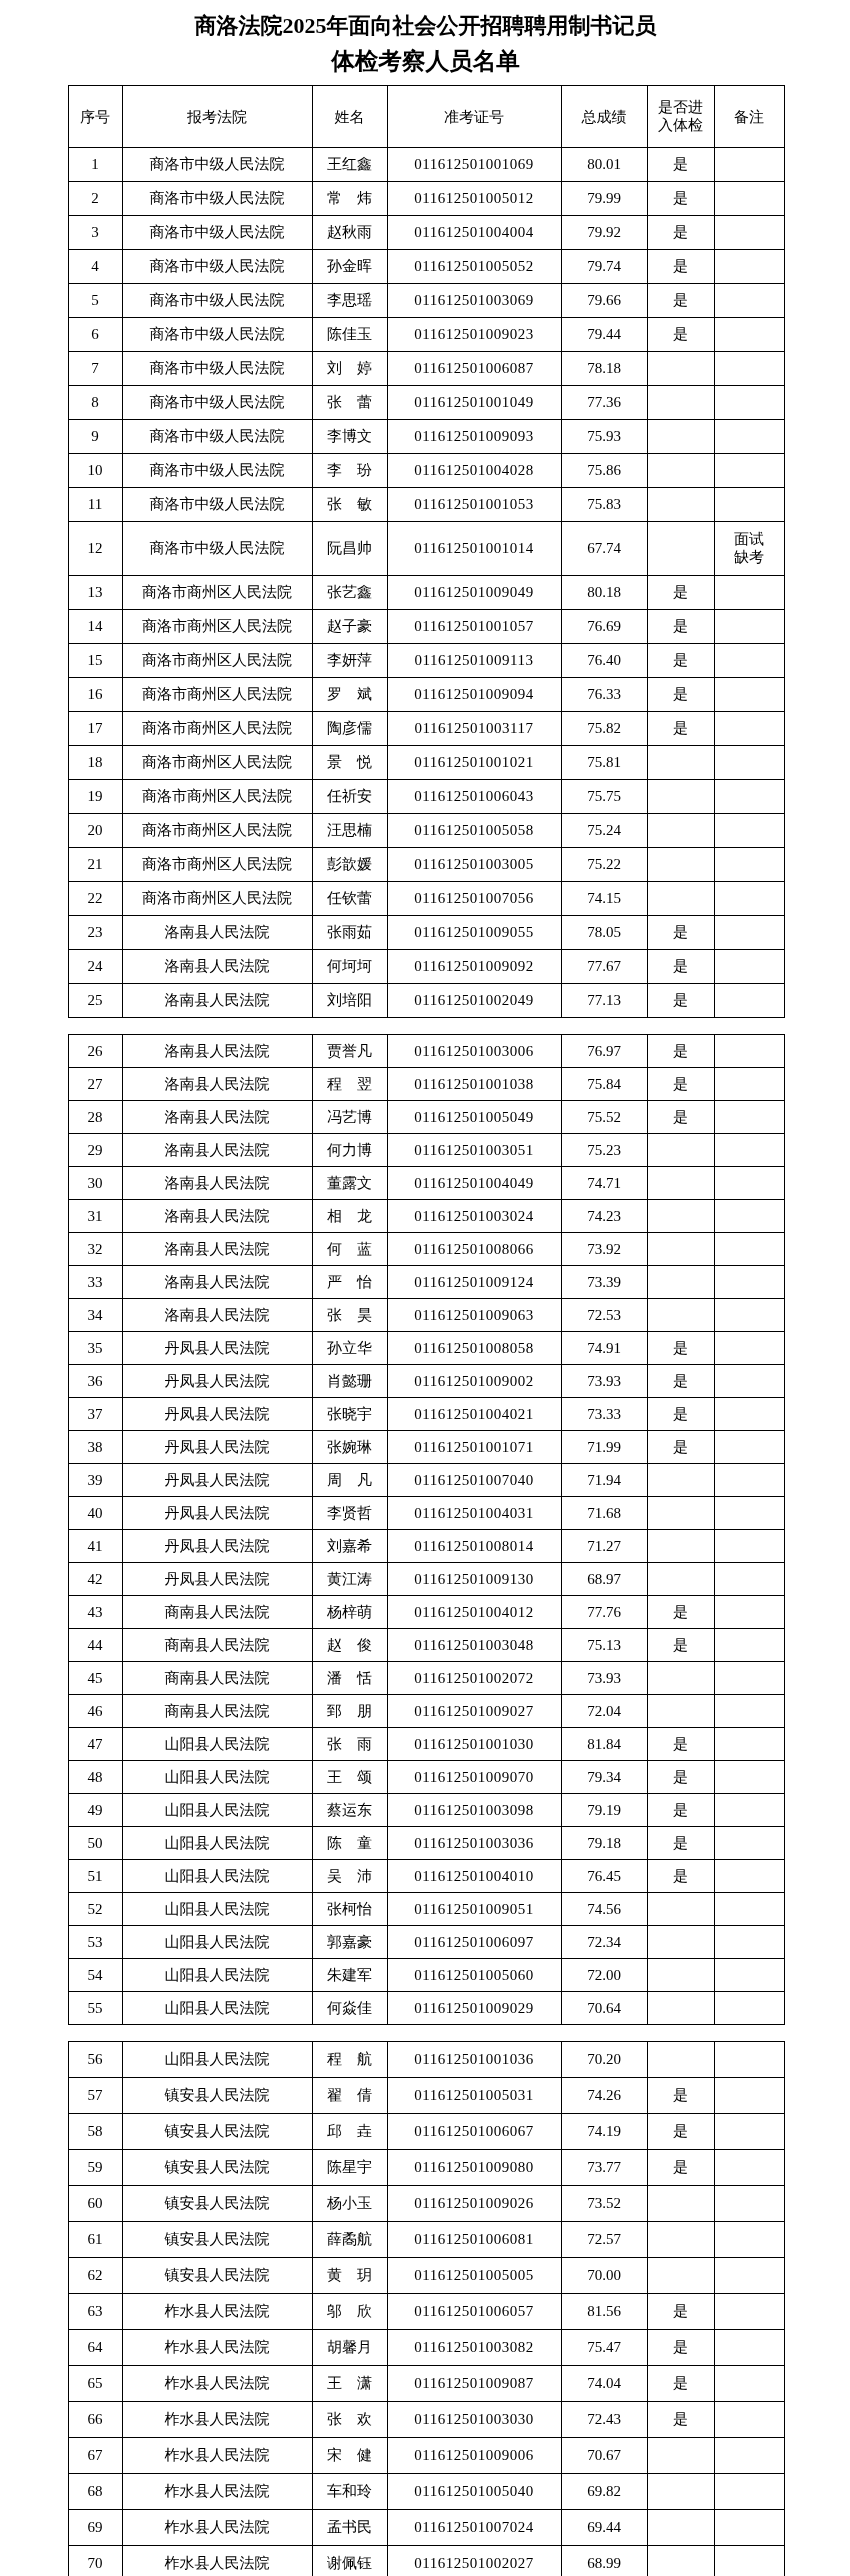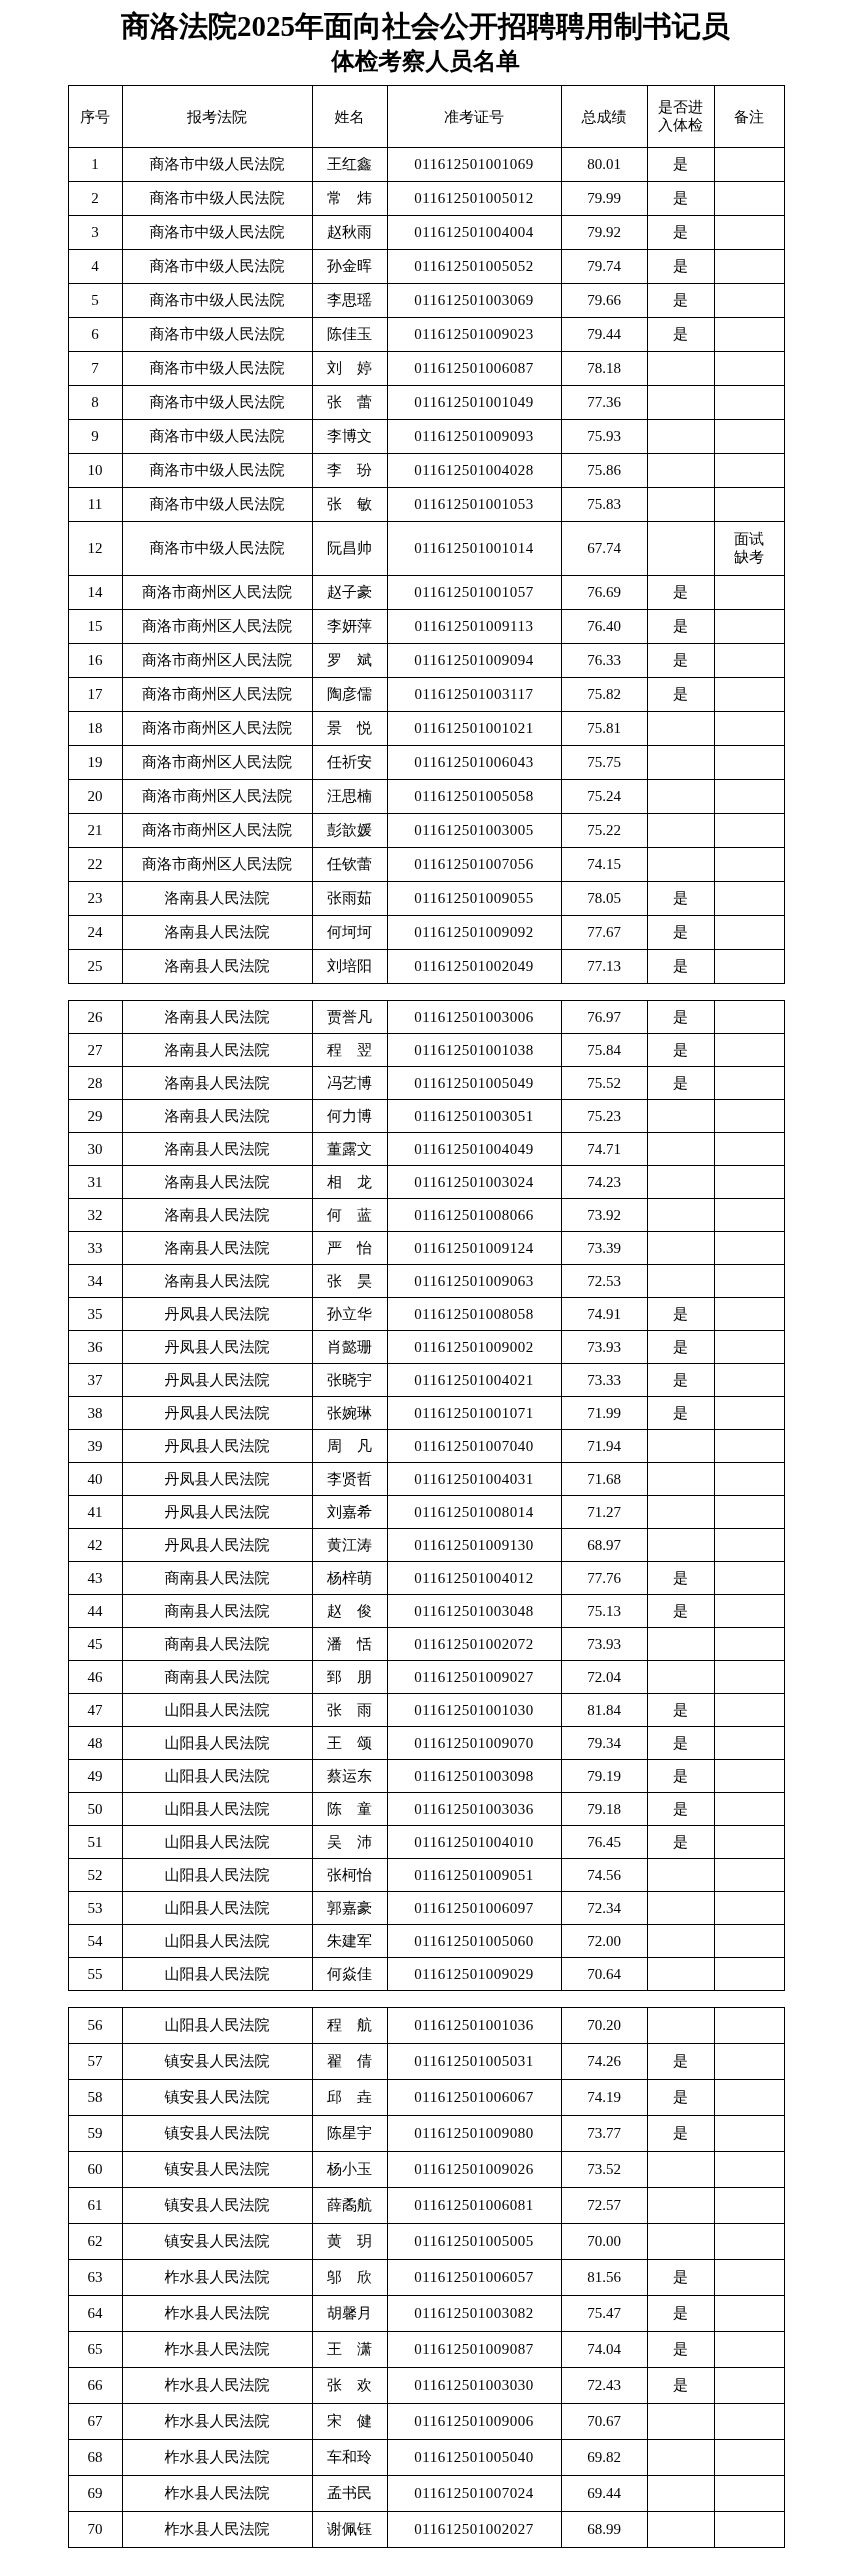--- a/index.html
+++ b/index.html
@@ -5,21 +5,21 @@
   html,body{margin:0;padding:0;}
   body{
     width:851px;
     min-height:2576px;
     background:#ffffff;
     color:#000000;
     font-family:"Liberation Serif","DejaVu Serif",serif;
   }
   .doc-title{
     text-align:center;
-    font-size:29px;
+    font-size:22px;
     font-weight:bold;
     line-height:28px;
     margin:11.8px 0 0 0;
   }
   .doc-subtitle{
     text-align:center;
     font-size:23.6px;
     font-weight:bold;
     line-height:28px;
     margin:7.5px 0 0 0;
@@ -191,20 +191,29 @@
           <tr style="height: 54px;">
             <td>12</td>
             <td>商洛市中级人民法院</td>
             <td>阮昌帅</td>
             <td class="ticket">011612501001014</td>
             <td>67.74</td>
             <td></td>
             <td><span class="wrapbox w2">面试缺考</span></td>
           </tr>
           <tr style="height: 34px;">
+            <td>13</td>
+            <td>商洛市商州区人民法院</td>
+            <td>张艺鑫</td>
+            <td class="ticket">011612501009049</td>
+            <td>80.18</td>
+            <td>是</td>
+            <td></td>
+          </tr>
+          <tr style="height: 34px;">
             <td>14</td>
             <td>商洛市商州区人民法院</td>
             <td>赵子豪</td>
             <td class="ticket">011612501001057</td>
             <td>76.69</td>
             <td>是</td>
             <td></td>
           </tr>
           <tr style="height: 34px;">
             <td>15</td>

